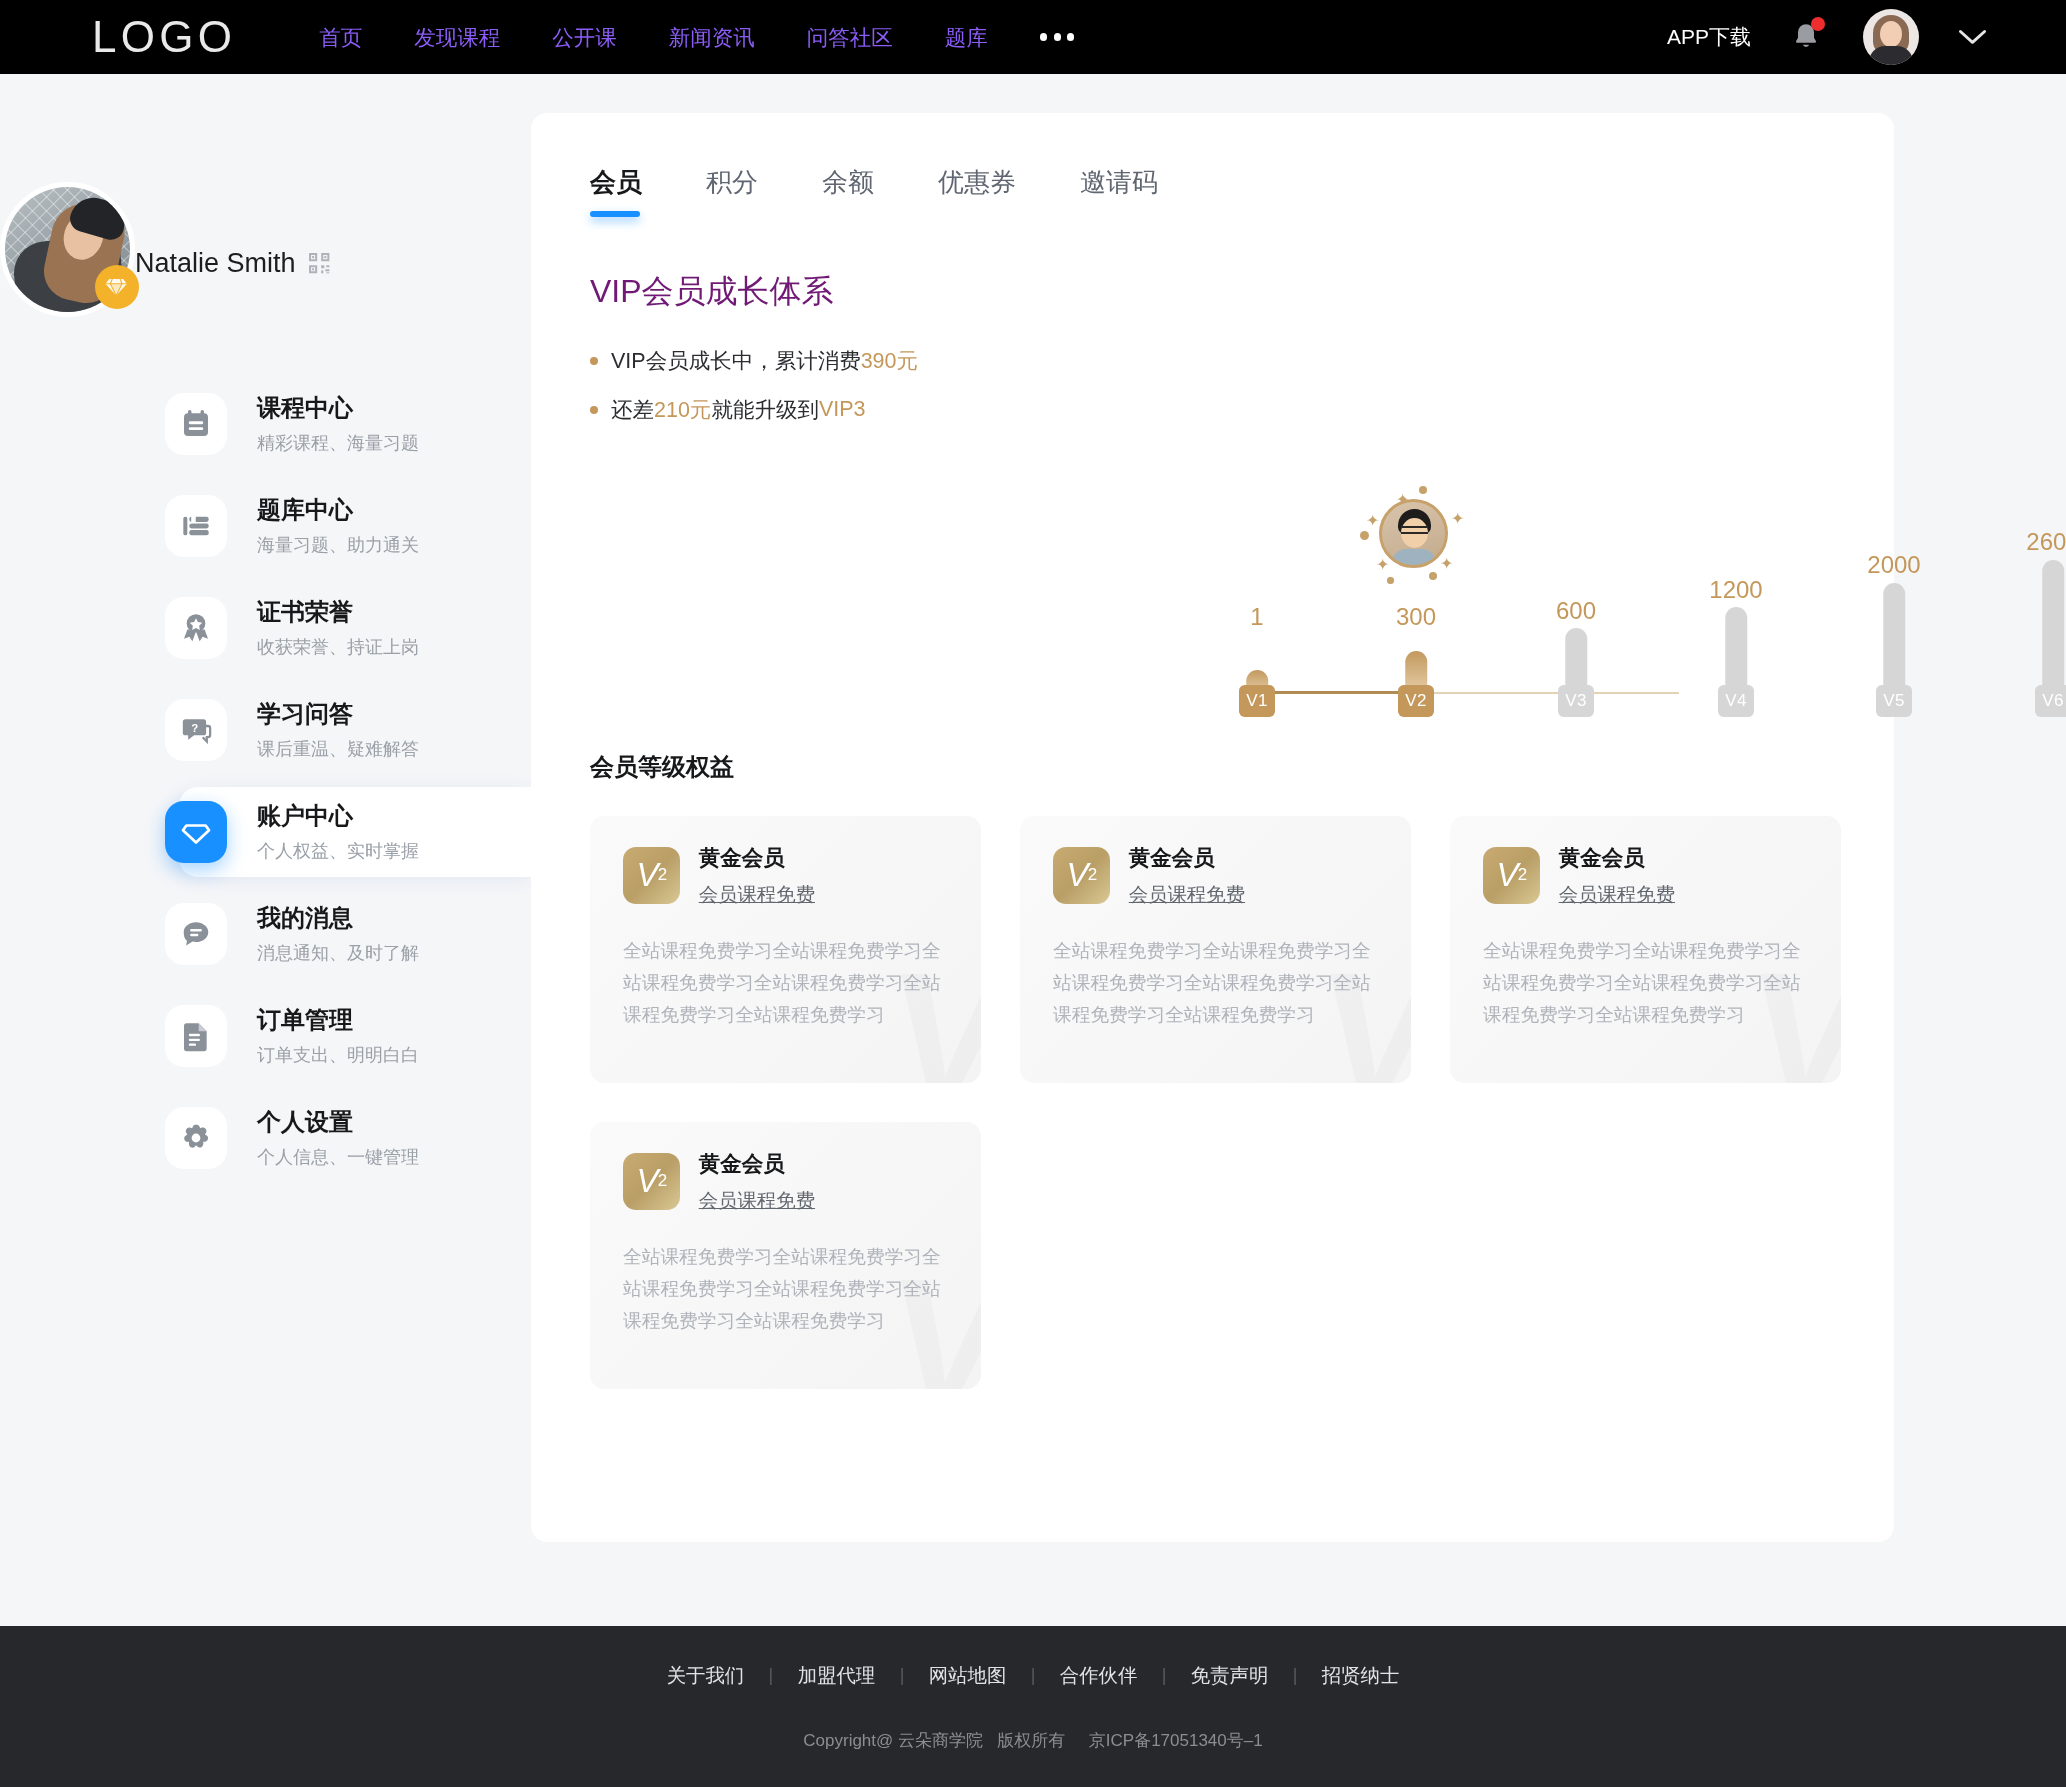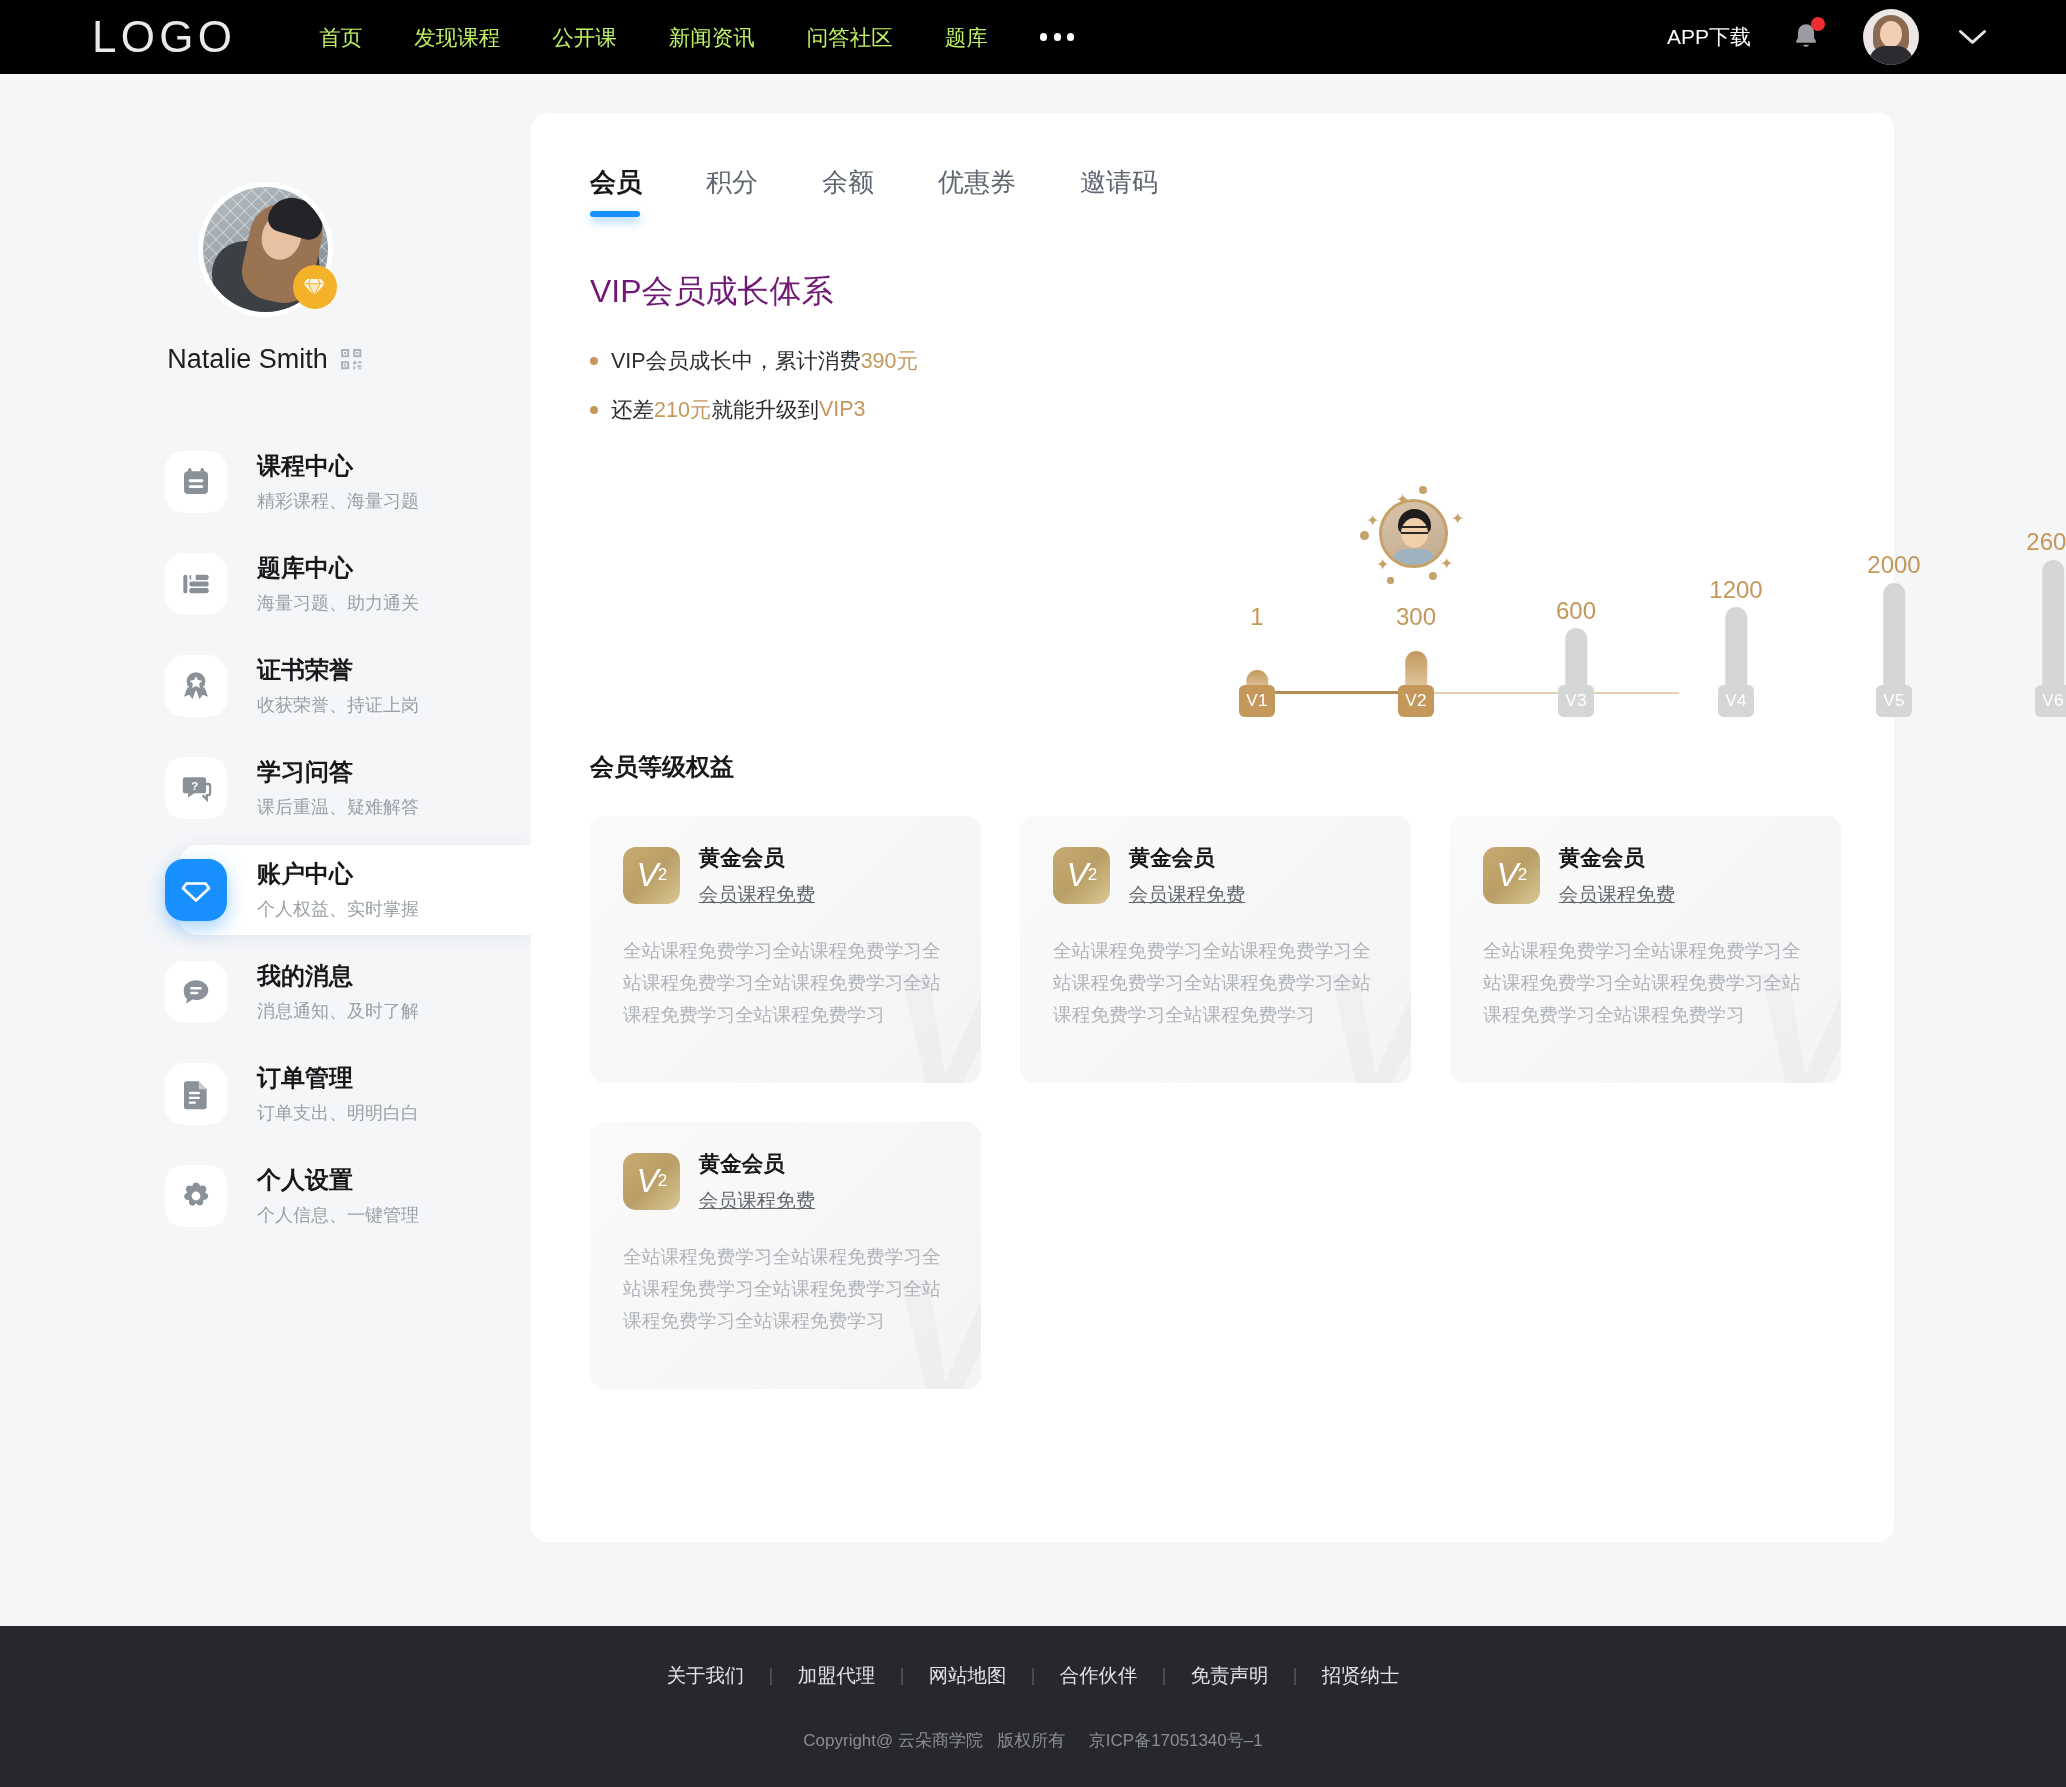--- a/index.html
+++ b/index.html
@@ -15,21 +15,21 @@
   .topnav {
     position: absolute; left: 0; top: 0; width: 2066px; height: 74px;
     background: #000; display: flex; align-items: center;
   }
   .logo {
     margin-left: 92px; color: #e9e9e9; font-size: 44px; letter-spacing: 4.3px;
     font-weight: 300; font-family: "Liberation Sans", sans-serif;
   }
   .navlinks { display: flex; align-items: center; margin-left: 57px; }
   .navlink {
-    color: #bef264; font-size: 21.5px; padding: 0 26px; cursor: pointer;
+    color: #8b5cf6; font-size: 21.5px; padding: 0 26px; cursor: pointer;
     white-space: nowrap;
   }
   .navdots { display: flex; gap: 6.5px; padding: 0 26px; align-items: center; cursor: pointer; }
   .navdots i { width: 7.2px; height: 7.2px; border-radius: 50%; background: #fff; display: block; }
   .nav-right { margin-left: auto; margin-right: 79px; display: flex; align-items: center; gap: 39px; }
   .appdl { color: #fff; font-size: 21px; cursor: pointer; white-space: nowrap; }
   .bellwrap { position: relative; width: 34px; height: 37px; cursor: pointer; }
   .bell { position: absolute; left: 0; top: 2.9px; }
   .belldot {
     position: absolute; right: -1.4px; top: -1.4px; width: 14.3px; height: 14.3px;
@@ -50,21 +50,21 @@
   .avatar-top .body {
     position: absolute; left: 5.7px; bottom: -5.7px; width: 44px; height: 24.4px;
     border-radius: 16px 16px 0 0; background: #2c2c30;
   }
   .chev-down { cursor: pointer; }
 
   
   .sidebar {
     position: absolute; left: 0; top: 89px; width: 531px; height: 1537px;
   }
-  .profile { padding-top: 93px; display: flex; flex-direction: column; align-items: center; }
+  .profile { padding-top: 93px; display: flex; flex-direction: row; align-items: center; }
   .profile-avatar {
     position: relative; width: 135px; height: 135px; border-radius: 50%;
     border: 5px solid #fff; overflow: visible;
   }
   .profile-avatar .pa-inner {
     position: absolute; inset: 0; border-radius: 50%; overflow: hidden;
     background: linear-gradient(150deg,#b9c0c4 0%,#9aa3a8 45%,#7e888d 100%);
   }
   .pa-inner .mesh {
     position: absolute; inset: 0;

